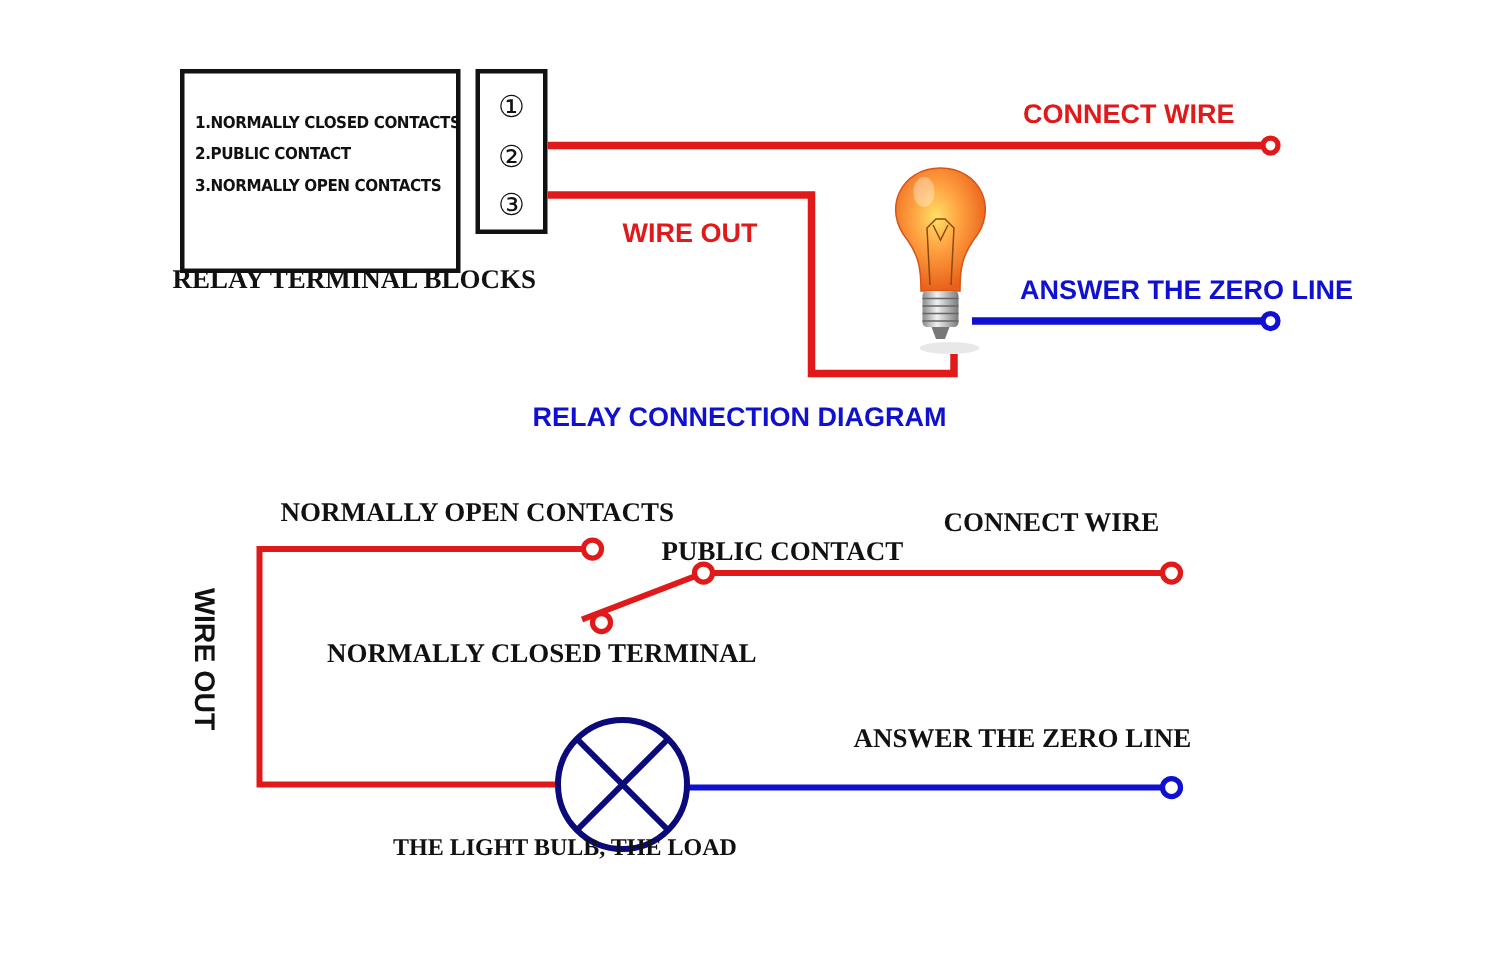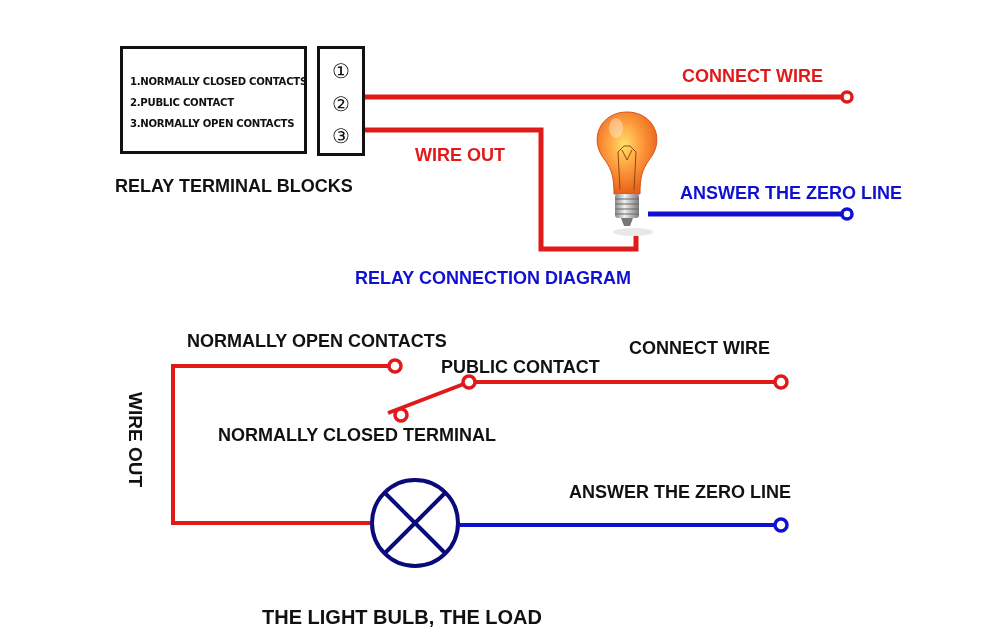--- a/index.html
+++ b/index.html
@@ -5,23 +5,23 @@
     html, body { margin: 0; padding: 0; background: #ffffff; }
     #canvas {
       position: relative; width: 1000px; height: 635px; overflow: hidden;
       background: #ffffff;
       font-family: "Liberation Sans", "DejaVu Sans", sans-serif;
     }
     svg.wires { position: absolute; left: 0; top: 0; }
     .lbl { position: absolute; white-space: nowrap; font-weight: bold; line-height: 1; }
     .red { color: #e01a1a; }
     .blue { color: #1010d0; }
-    .black { color: #111111; }
+    .black { color: #111111; font-family: Liberation Serif, serif; }
     .legend-box {
-      position: absolute; left: 120px; top: 46px; width: 187px; height: 108px;
+      position: absolute; left: 120px; top: 46px; width: 187px; height: 136px;
       border: 3px solid #111; box-sizing: border-box; background: #fff;
     }
     .legend-line {
       position: absolute; left: 7px; font-family: "DejaVu Sans", sans-serif;
       font-weight: bold; font-size: 11px; color: #111; letter-spacing: -0.3px;
       transform: scaleX(0.92); transform-origin: left center; white-space: nowrap;
     }
     .terminal-box {
       position: absolute; left: 317px; top: 46px; width: 48px; height: 110px;
       border: 3px solid #111; box-sizing: border-box; background: #fff;
@@ -122,15 +122,15 @@
   <div class="lbl red" style="left:415px; top:146px; font-size:18px;">WIRE OUT</div>
   <div class="lbl blue" style="left:680px; top:184px; font-size:18px;">ANSWER THE ZERO LINE</div>
   <div class="lbl blue" style="left:326px; top:269px; font-size:18px;margin-left:29px;">RELAY CONNECTION DIAGRAM</div>
 
   <div class="lbl black" style="left:441px; top:358px; font-size:18px;">PUBLIC CONTACT</div>
   <div class="lbl black" style="left:187px; top:332px; font-size:18px;">NORMALLY OPEN CONTACTS</div>
   <div class="lbl black" style="left:629px; top:339px; font-size:18px;">CONNECT WIRE</div>
   <div class="lbl black" style="left:218px; top:426px; font-size:18px;">NORMALLY CLOSED TERMINAL</div>
   <div class="vertical-wireout">WIRE OUT</div>
   <div class="lbl black" style="left:569px; top:483px; font-size:18px;">ANSWER THE ZERO LINE</div>
-  <div class="lbl black" style="left:262px; top:607px; font-size:20px;">THE LIGHT BULB, THE LOAD</div>
+  <div class="lbl black" style="left:262px; top:558px; font-size:16px;">THE LIGHT BULB, THE LOAD</div>
 
 </div>
 
 </body></html>

